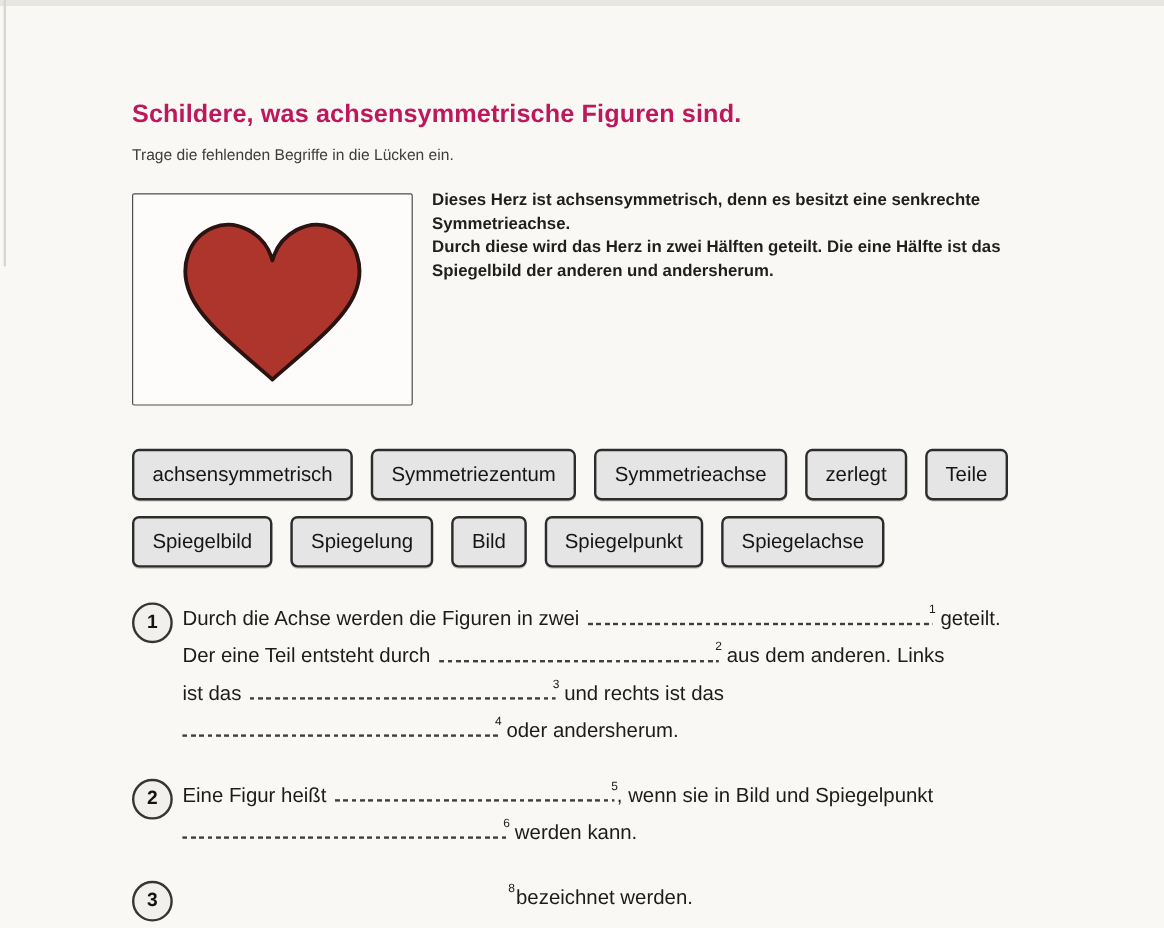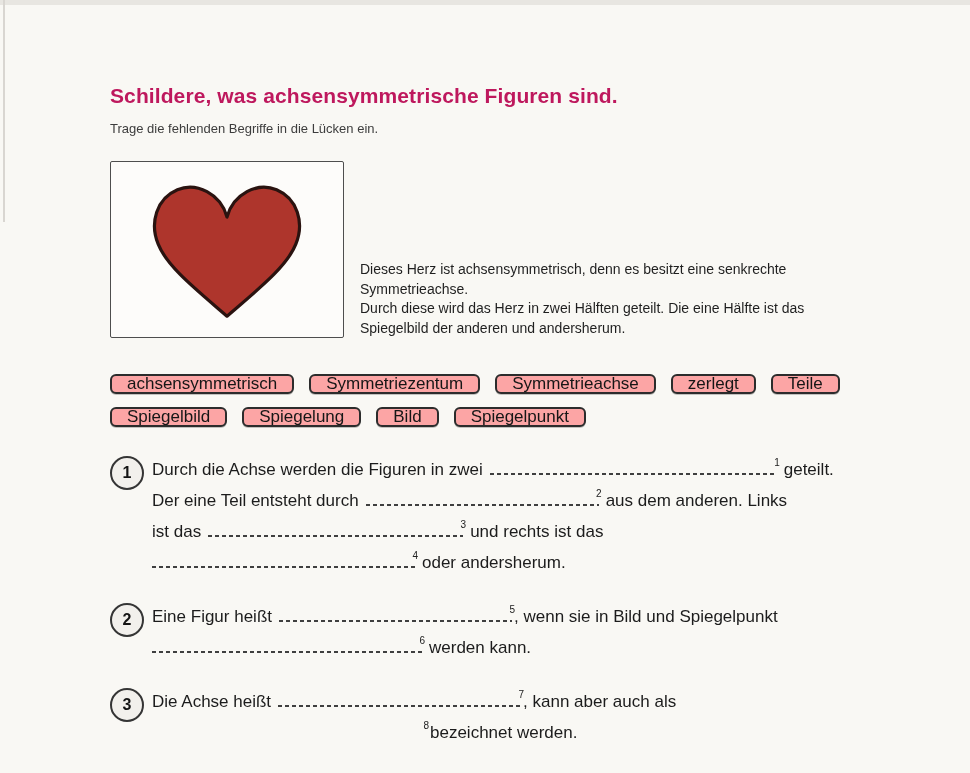--- a/index.html
+++ b/index.html
@@ -22,40 +22,40 @@
   .worksheet {
     position: absolute; left: 110px; top: 84px; width: 800px;
   }
   .page-title {
     font-size: 21px; font-weight: bold; color: #be185d; letter-spacing: .1px;
   }
   .page-subtitle {
     margin-top: 13px; font-size: 13px; color: #3d3d3d;
   }
   .intro-row {
-    display: flex; margin-top: 25px; align-items: flex-end;
+    display: flex; margin-top: 25px; align-items: flex-start; font-weight: bold;
   }
   .heart-box {
     width: 234px; height: 177px; flex-shrink: 0;
     background: #fdfcfa; border: 1.5px solid #4e4e4e; border-radius: 2px;
     display: flex; align-items: center; justify-content: center;
   }
   .heart-box svg { width: 162px; height: 152px; margin-top: -2px; }
   .intro-text {
     margin-left: 16px; margin-top: -4px;
     font-size: 14px; line-height: 19.5px; color: #1f1f1f;
     white-space: pre-line; width: 596px;
   }
   .word-bank { margin-top: 36px; }
   .word-row { display: flex; gap: 15px; margin-bottom: 13px; }
   .word-chip {
     display: inline-flex; align-items: center; justify-content: center;
-    height: 20px; padding: 0 15px;
+    height: 43px; padding: 0 15px;
     border: 2px solid #2c2c2c; border-radius: 6px;
-    background: #fca5a5; font-size: 17px; color: #161616;
+    background: #e5e5e5; font-size: 17px; color: #161616;
     box-shadow: 0 1px 0 rgba(0,0,0,.22);
     cursor: pointer; white-space: nowrap;
   }
   .exercises { margin-top: 27px; }
   .exercise { display: flex; margin-bottom: 23px; }
   .num-circle {
     width: 34px; height: 34px; flex-shrink: 0; margin-top: 2px;
     border: 2px solid #353535; border-radius: 50%;
     background: #f2f0ec;
     display: flex; align-items: center; justify-content: center;
@@ -108,20 +108,21 @@
       <span class="word-chip">Symmetriezentum</span>
       <span class="word-chip">Symmetrieachse</span>
       <span class="word-chip">zerlegt</span>
       <span class="word-chip">Teile</span>
     </div>
     <div class="word-row">
       <span class="word-chip">Spiegelbild</span>
       <span class="word-chip">Spiegelung</span>
       <span class="word-chip">Bild</span>
       <span class="word-chip">Spiegelpunkt</span>
+      <span class="word-chip">Spiegelachse</span>
     </div>
   </div>
 
   <div class="exercises">
 
     <div class="exercise">
       <div class="num-circle">1</div>
       <div class="ex-body">
         <div class="ex-line">
           <span>Durch die Achse werden die Figuren in zwei</span><span class="blank" style="width:287px"><span class="blank-num">1</span></span><span>geteilt.</span>
@@ -146,23 +147,20 @@
         </div>
         <div class="ex-line starts-blank">
           <span></span><span class="blank" style="width:270px"><span class="blank-num">6</span></span><span>werden kann.</span>
         </div>
       </div>
     </div>
 
     <div class="exercise">
       <div class="num-circle">3</div>
       <div class="ex-body">
-        <div class="ex-line">
-          <span>Die Achse heißt</span><span class="blank tight" style="width:243px"><span class="blank-num">7</span></span><span>, kann aber auch als</span>
-        </div>
         <div class="ex-line indent-8">
           <span></span><span class="blank ghost"><span class="blank-num">8</span></span><span>bezeichnet werden.</span>
         </div>
       </div>
     </div>
 
   </div>
 </div>
 
 </body></html>

